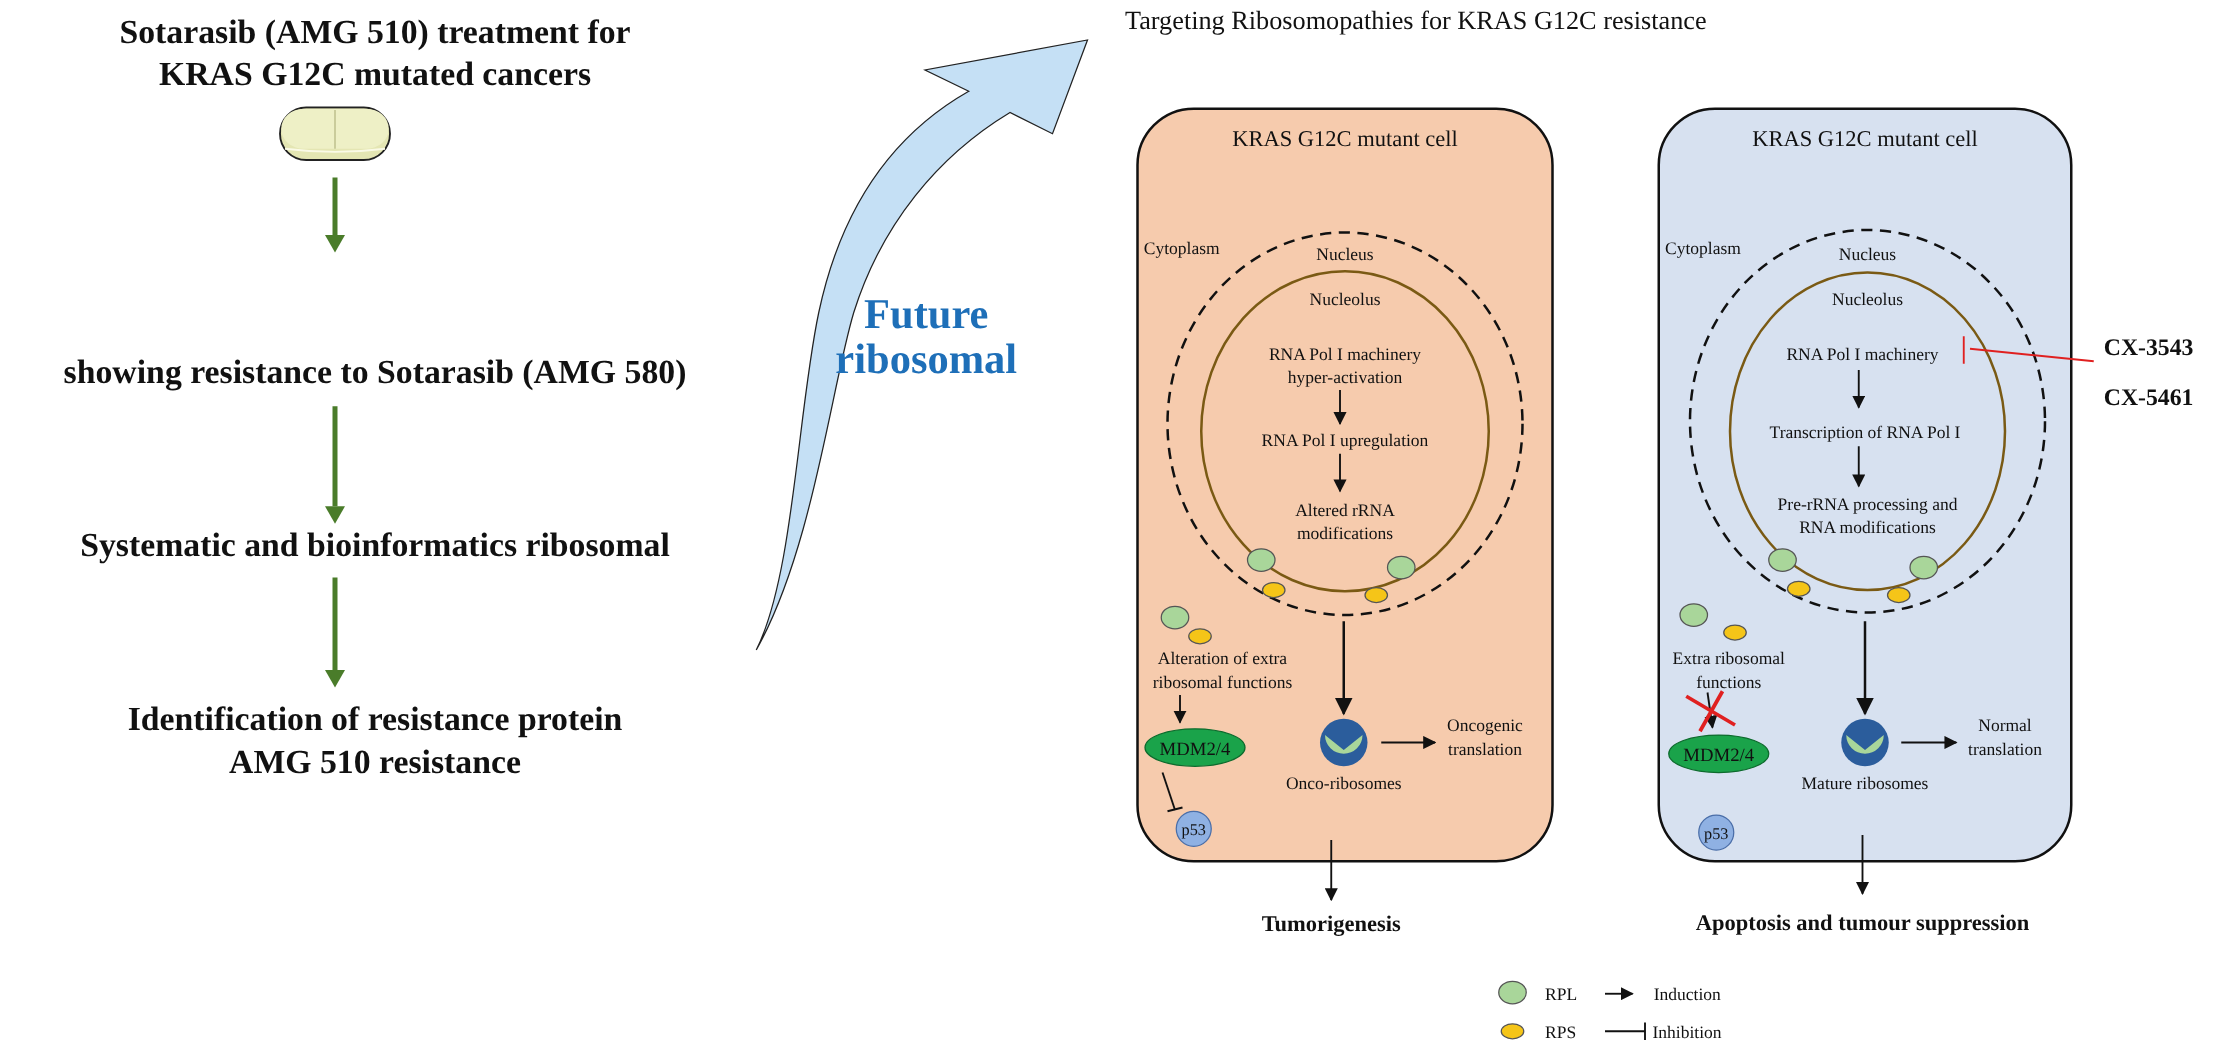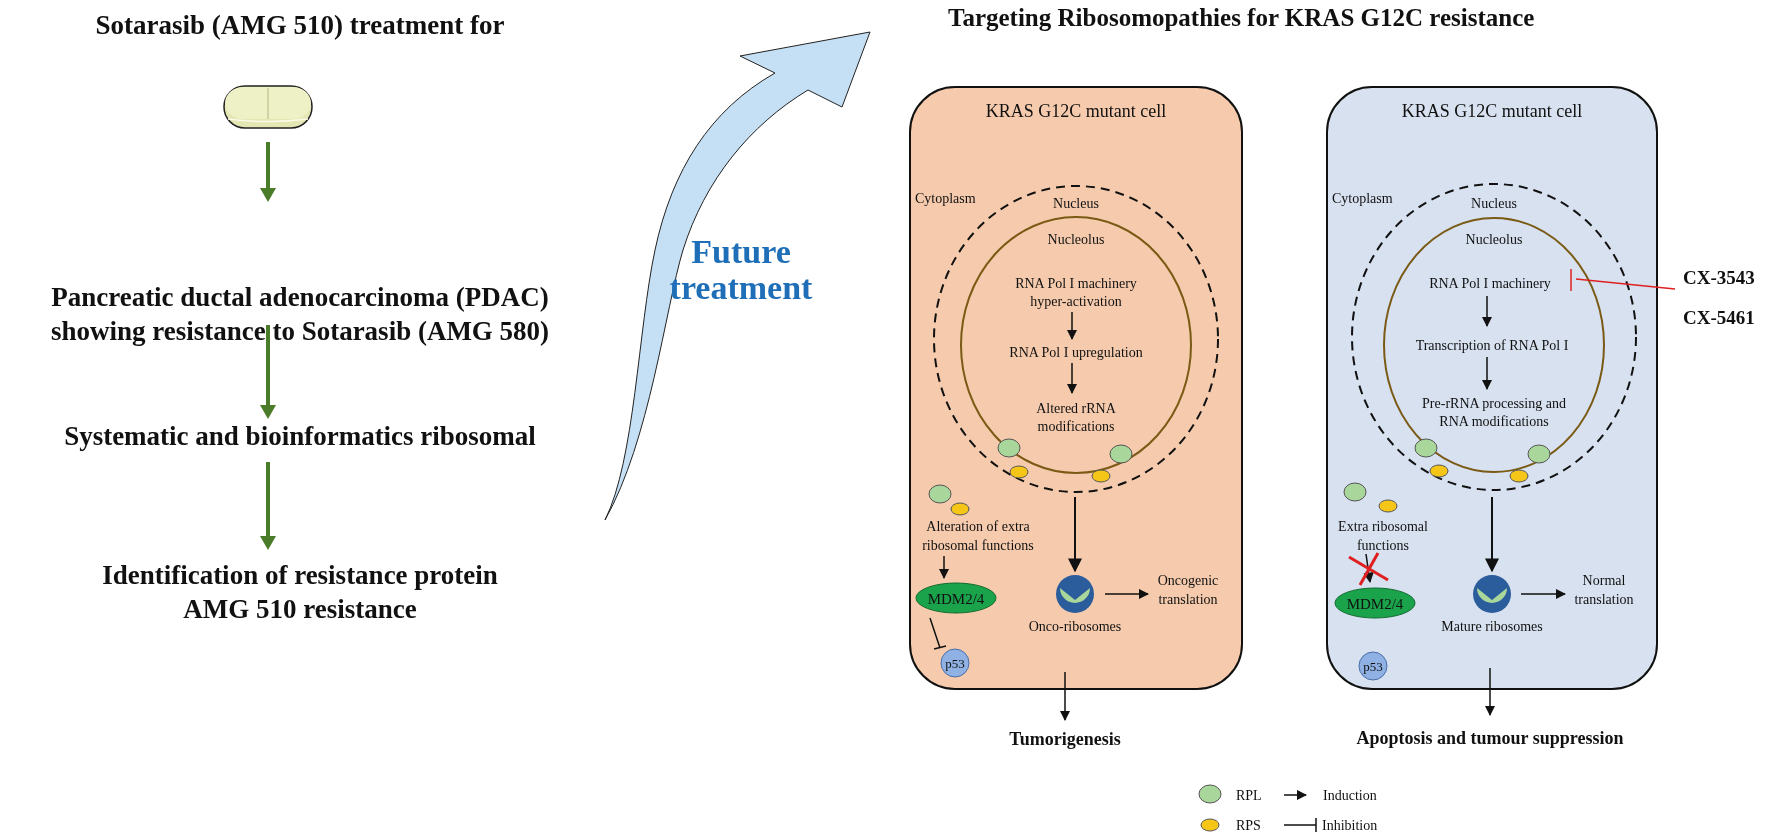--- a/index.html
+++ b/index.html
@@ -1,28 +1,29 @@
 <!DOCTYPE html>
 <html><head>
   <meta charset="utf-8">
   <style>
     html, body { margin:0; padding:0; background:#ffffff; }
     body { width:1772px; height:838px; position:relative; overflow:hidden; font-family:"Liberation Serif", serif; color:#111; }
     .abs { position:absolute; }
     .left-text { position:absolute; left:0; width:600px; text-align:center; font-weight:bold; font-size:27px; line-height:34px; color:#111; }
-    .sec-title { position:absolute; font-weight:bold; font-size:25px; color:#111; white-space:nowrap;margin-left:48px; }
+    .sec-title { position:absolute; font-weight:normal; font-size:21px; color:#111; white-space:nowrap; }
     .future { position:absolute; left:666px; top:234px; width:150px; font-weight:bold; font-size:34px; line-height:36px; color:#1e6fb8; text-align:center; }
     .cell-label { font-family:"Liberation Serif", serif; fill:#111; }
     svg text { font-family:"Liberation Serif", serif; }
   </style>
 </head>
 <body>
 
 <div class="left-text" style="top:8px;">
   <div>Sotarasib (AMG 510) treatment for</div>
+  <div>KRAS G12C mutated cancers</div>
 </div>
 
 <svg class="abs" style="left:220px;top:82px;" width="100" height="60">
   <rect x="4" y="4" width="88" height="42" rx="21" ry="21" fill="#e4e6b3" stroke="#222" stroke-width="1.5"></rect>
   <rect x="5" y="5" width="86" height="32" rx="18" ry="16" fill="#eef0c6"></rect>
   <line x1="48" y1="6" x2="48" y2="37" stroke="#c8ca98" stroke-width="1.5"></line>
   <path d="M8 37 Q48 42 88 37" fill="none" stroke="#fafae6" stroke-width="1.5"></path>
 </svg>
 
 <svg class="abs" style="left:258px;top:140px;" width="20" height="460">
@@ -34,21 +35,20 @@
     <line x1="10" y1="0" x2="10" y2="80" stroke="#4a7c2a" stroke-width="4"></line>
     <polygon points="2,80 18,80 10,94" fill="#4a7c2a"></polygon>
   </g>
   <g transform="translate(0,322)">
     <line x1="10" y1="0" x2="10" y2="74" stroke="#4a7c2a" stroke-width="4"></line>
     <polygon points="2,74 18,74 10,88" fill="#4a7c2a"></polygon>
   </g>
 </svg>
 
 <div class="left-text" style="top:280px;">
-  <div>Pancreatic ductal adenocarcinoma (PDAC)</div>
   <div>showing resistance to Sotarasib (AMG 580)</div>
 </div>
 
 <div class="left-text" style="top:419px;">
   <div>Systematic and bioinformatics ribosomal</div>
 </div>
 
 <div class="left-text" style="top:558px;">
   <div>Identification of resistance protein</div>
   <div>AMG 510 resistance</div>
@@ -60,21 +60,21 @@
            C 92 170, 130 110, 195 73
            L 160 56
            L 290 32
            L 262 107
            L 228 90
            C 170 125, 125 180, 103 250
            C 85 310, 70 440, 25 520 Z" fill="#c5e0f5" stroke="#222" stroke-width="1"></path>
 </svg>
 <div class="future">
   <div>Future</div>
-  <div>treatment</div>
+  <div>ribosomal</div>
 </div>
 
 <div class="sec-title" style="left:900px;top:4px;">Targeting Ribosomopathies for KRAS G12C resistance</div>
 
 <svg class="abs" style="left:0;top:0;" width="1772" height="838">
   <defs>
     <marker id="arr" viewBox="0 0 10 10" refX="9" refY="5" markerWidth="7" markerHeight="7" orient="auto-start-reverse">
       <path d="M0,0 L10,5 L0,10 z" fill="#111"></path>
     </marker>
   </defs>

